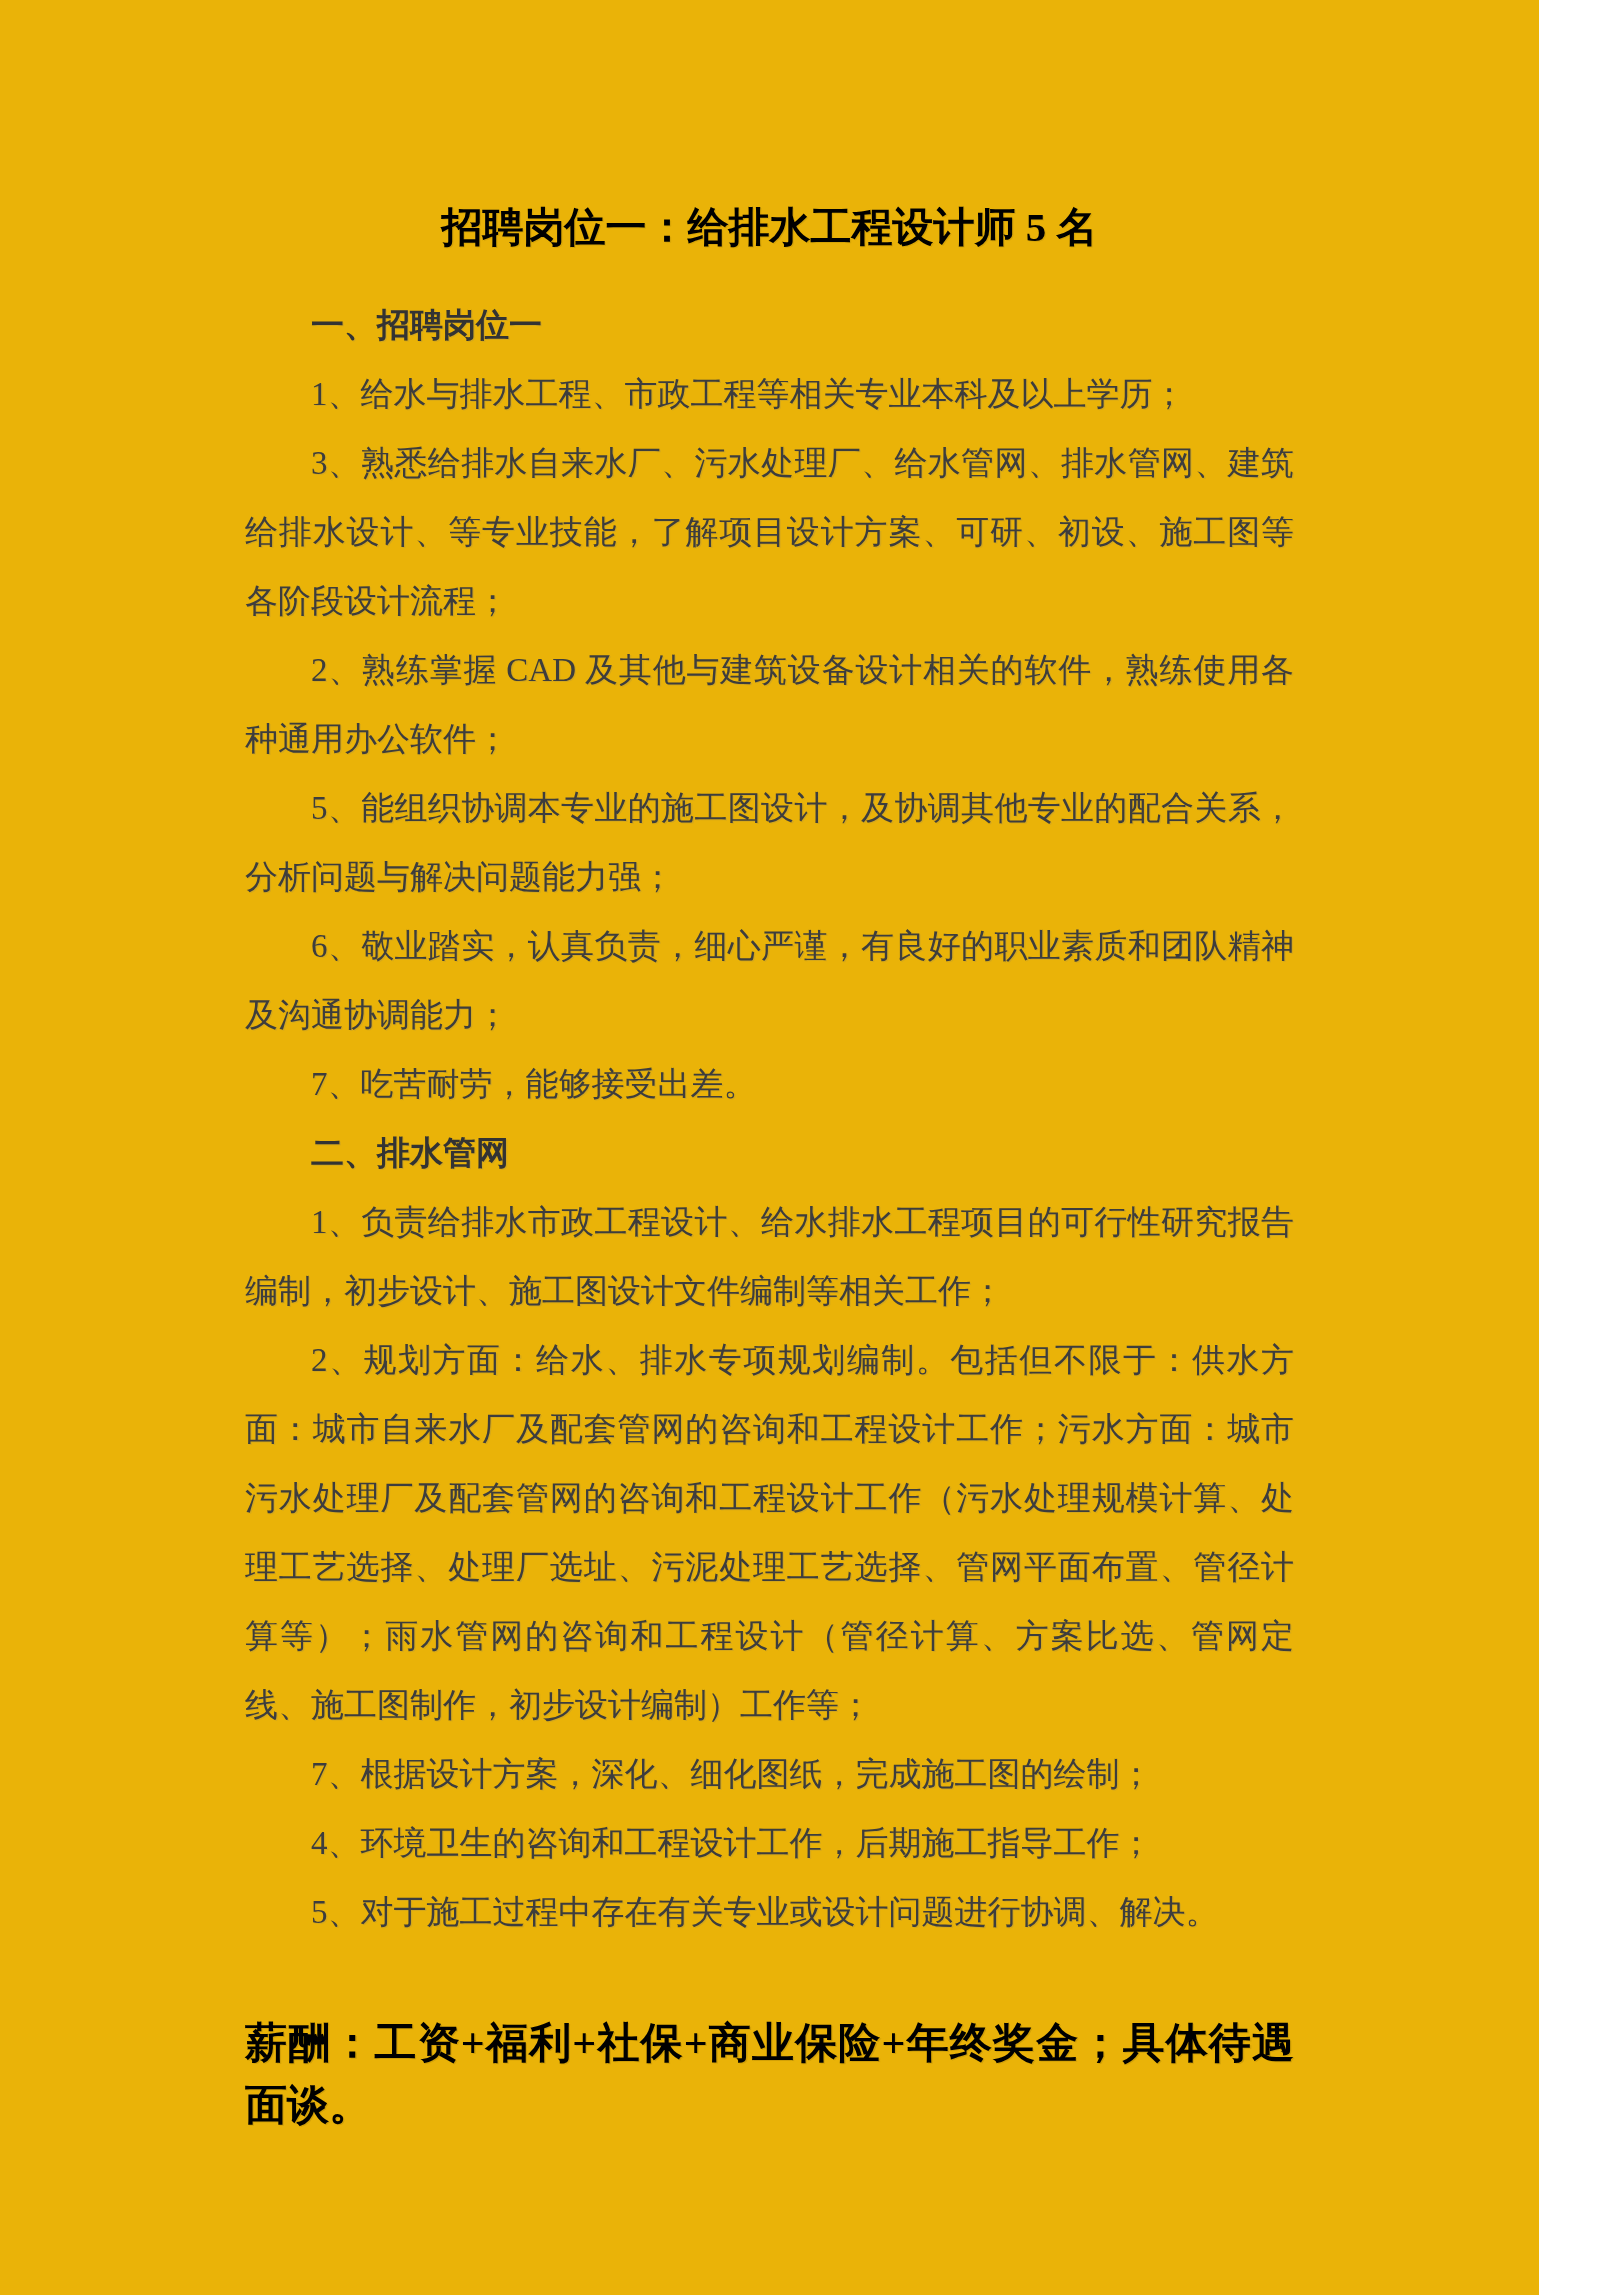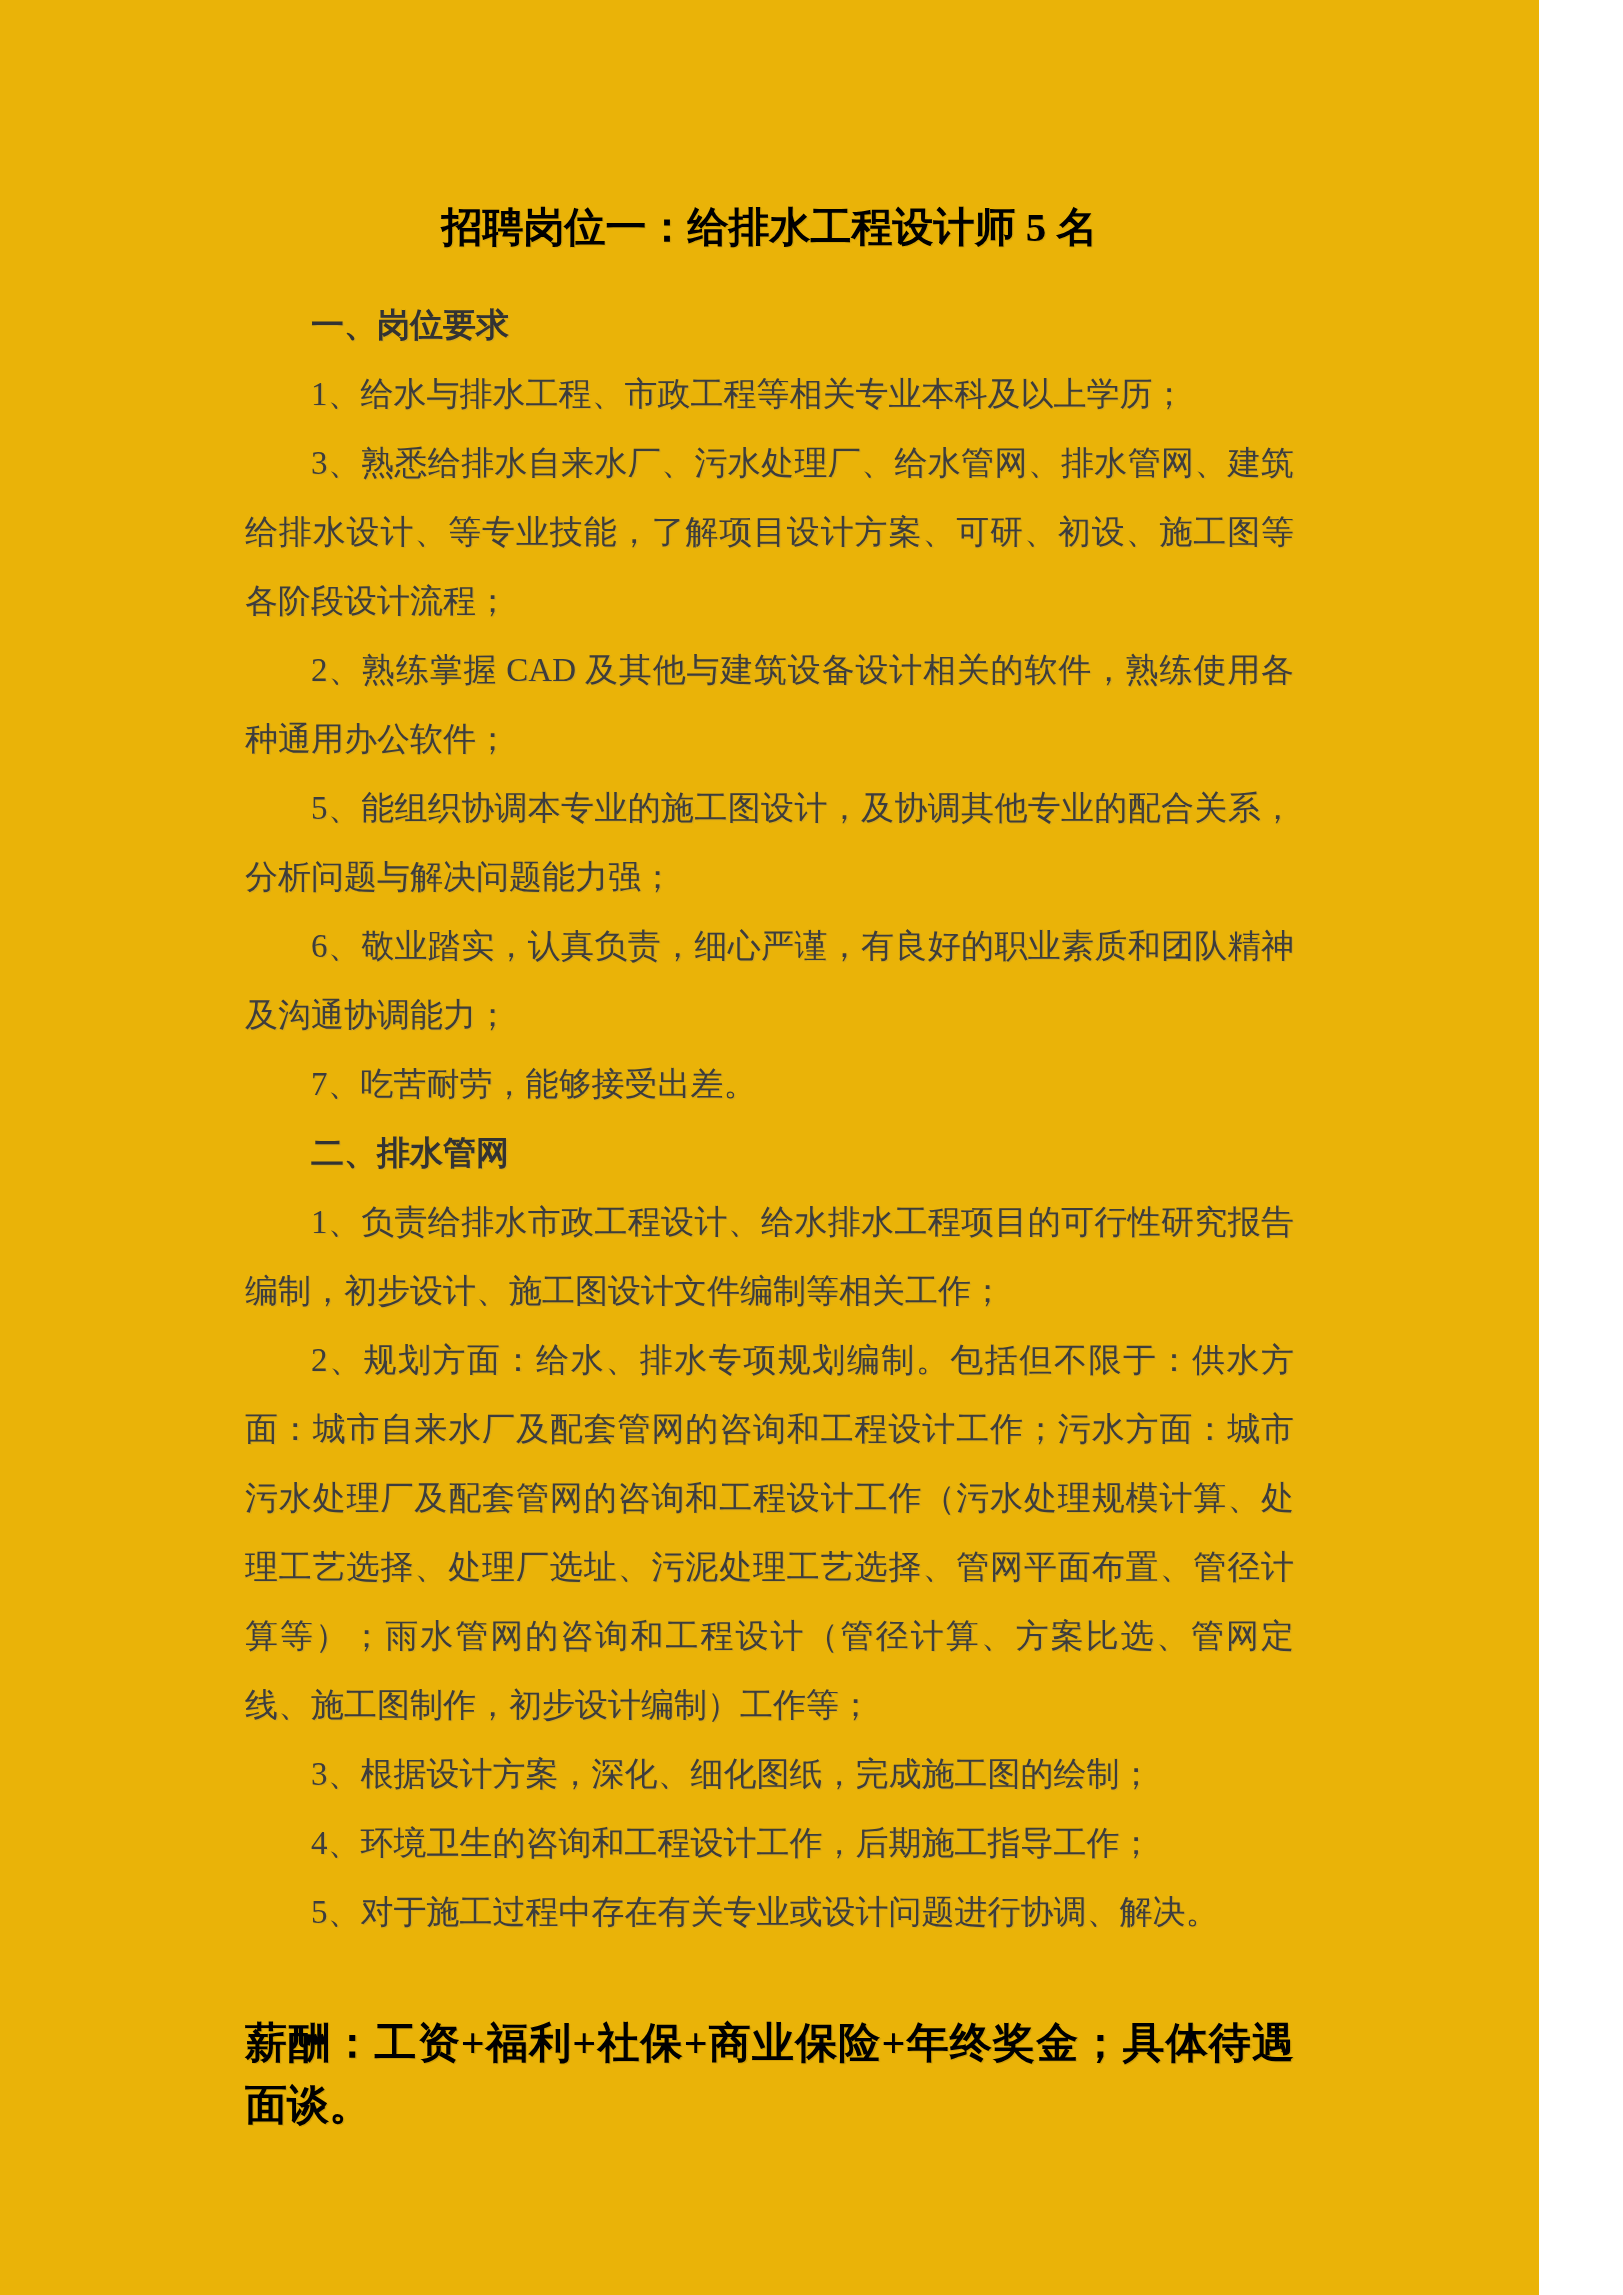--- a/index.html
+++ b/index.html
@@ -60,34 +60,34 @@
 </head>
 <body>
 
 <div class="page">
 
   <h1 class="doc-title">招聘岗位一：给排水工程设计师 5 名</h1>
 
   <div class="content">
 
     <section>
-      <p class="section-heading">一、岗位要求</p>
+      <p class="section-heading">一、招聘岗位一</p>
       <p class="item">1、给水与排水工程、市政工程等相关专业本科及以上学历；</p>
       <p class="item">3、熟悉给排水自来水厂、污水处理厂、给水管网、排水管网、建筑给排水设计、等专业技能，了解项目设计方案、可研、初设、施工图等各阶段设计流程；</p>
       <p class="item">2、熟练掌握 CAD 及其他与建筑设备设计相关的软件，熟练使用各种通用办公软件；</p>
       <p class="item">5、能组织协调本专业的施工图设计，及协调其他专业的配合关系，分析问题与解决问题能力强；</p>
       <p class="item">6、敬业踏实，认真负责，细心严谨，有良好的职业素质和团队精神及沟通协调能力；</p>
       <p class="item">7、吃苦耐劳，能够接受出差。</p>
     </section>
 
     <section>
       <p class="section-heading">二、排水管网</p>
       <p class="item">1、负责给排水市政工程设计、给水排水工程项目的可行性研究报告编制，初步设计、施工图设计文件编制等相关工作；</p>
       <p class="item">2、规划方面：给水、排水专项规划编制。包括但不限于：供水方面：城市自来水厂及配套管网的咨询和工程设计工作；污水方面：城市污水处理厂及配套管网的咨询和工程设计工作（污水处理规模计算、处理工艺选择、处理厂选址、污泥处理工艺选择、管网平面布置、管径计算等）；雨水管网的咨询和工程设计（管径计算、方案比选、管网定线、施工图制作，初步设计编制）工作等；</p>
-      <p class="item">3、根据设计方案，深化、细化图纸，完成施工图的绘制；</p>
+      <p class="item">7、根据设计方案，深化、细化图纸，完成施工图的绘制；</p>
       <p class="item">4、环境卫生的咨询和工程设计工作，后期施工指导工作；</p>
       <p class="item">5、对于施工过程中存在有关专业或设计问题进行协调、解决。</p>
     </section>
 
   </div>
 
   <p class="salary-line">薪酬：工资+福利+社保+商业保险+年终奖金；具体待遇面谈。</p>
 
 </div>
 

